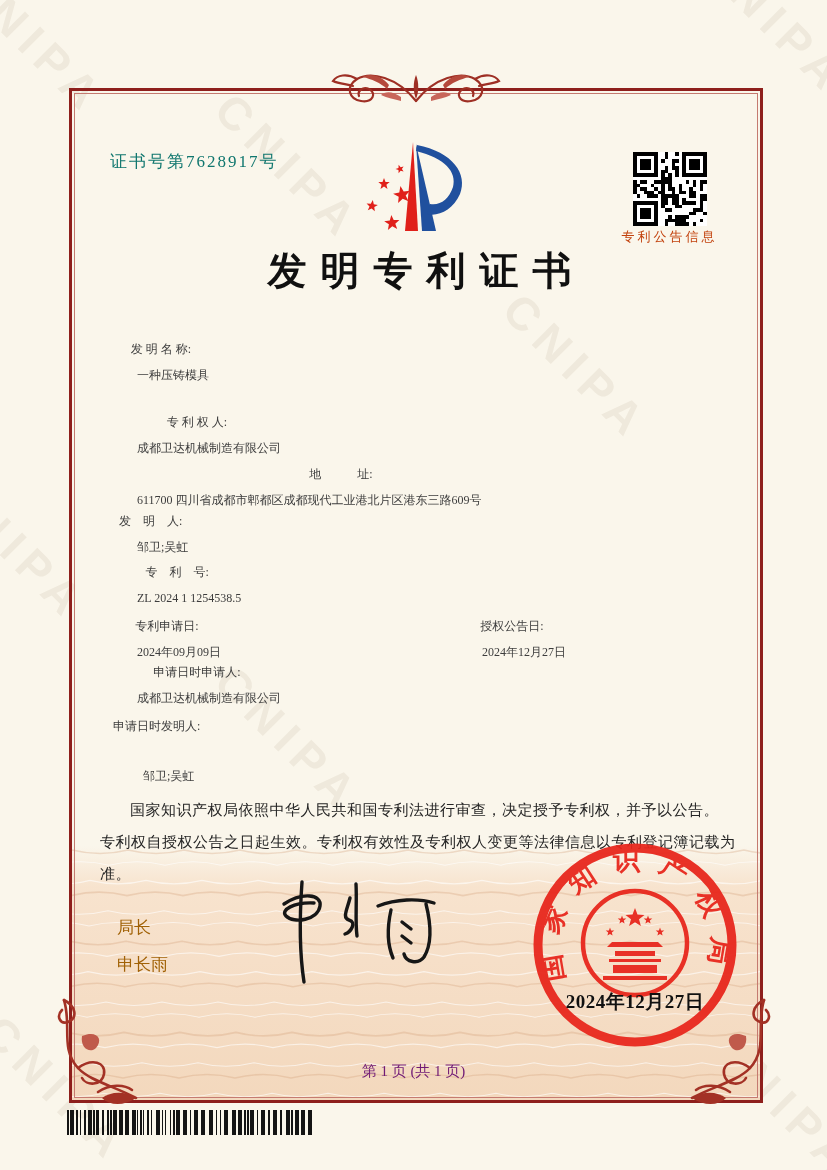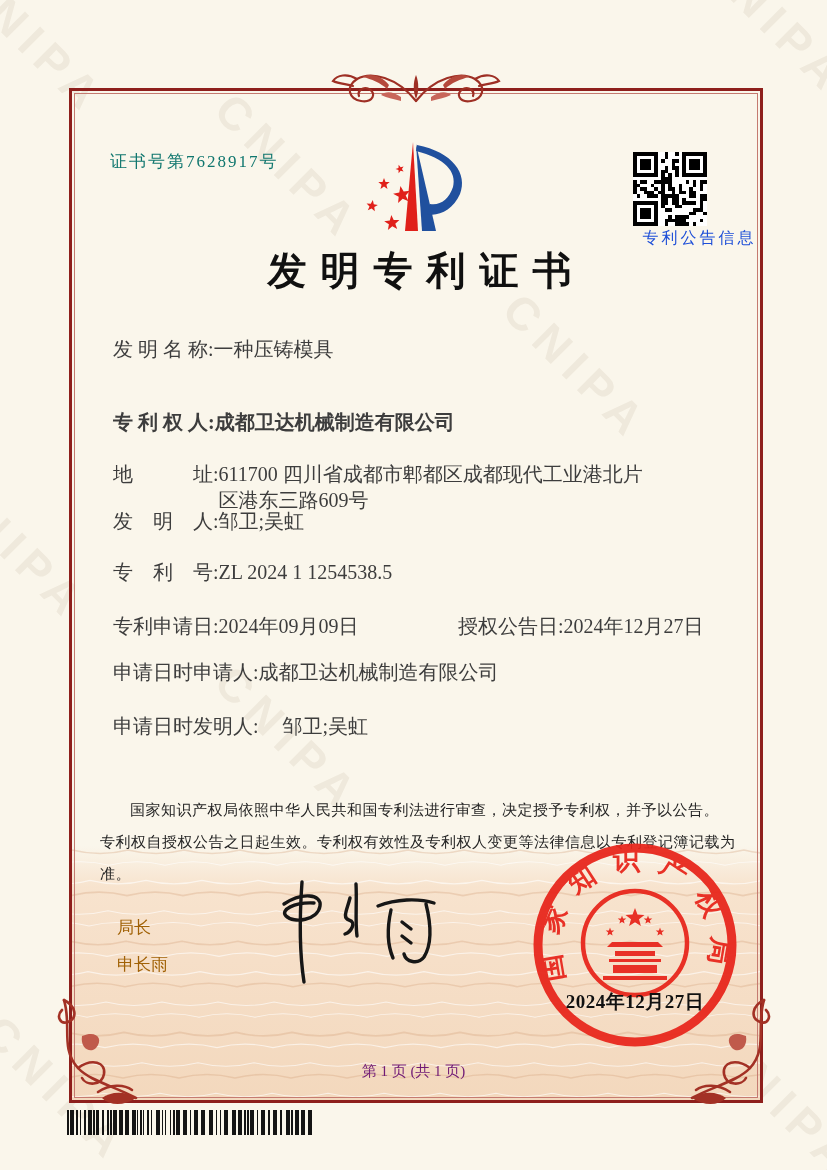--- a/index.html
+++ b/index.html
@@ -29,32 +29,32 @@
     position:absolute; left:72px; top:846px; width:688px; height:254px;
     background:linear-gradient(180deg, rgba(247,227,208,0) 0%, rgba(247,224,201,0.85) 16%, #f6dfc8 45%, #f3d8bd 100%);
     overflow:hidden; z-index:1;
   }
   .band svg{position:absolute;left:0;top:0;}
   
   .certno{position:absolute; left:110px; top:150px; font-size:17px; letter-spacing:2px; color:#0f766e; z-index:3;}
   .logo{position:absolute; left:350px; top:136px; z-index:3;}
   .qr-wrap{position:absolute; left:633px; top:152px; z-index:3;}
   .qr-caption{
-    position:absolute; left:637px; top:228px; width:125px; text-align:center;
-    font-size:16px; letter-spacing:3px; color:#1d4ed8; z-index:3;
+    position:absolute; left:607px; top:228px; width:125px; text-align:center;
+    font-size:13px; letter-spacing:3px; color:#c2410c; z-index:3;
   }
   .title{
     position:absolute; left:0; right:0; top:244px; text-align:center;
     font-size:39px; font-weight:bold; letter-spacing:14px; padding-left:26px;
     color:#101010; z-index:3;
   }
   
-  .row{position:absolute; display:flex; align-items:flex-start; font-size:20px; color:#3d3d3d; z-index:3; line-height:26px;}
+  .row{position:absolute; display:flex; align-items:center; font-size:12px; color:#3d3d3d; z-index:3; line-height:26px;flex-direction:column;}
   .row .lbl{white-space:pre; flex:none;}
-  .row .val{margin-left:0; white-space:pre-wrap;}
+  .row .val{margin-left:24px; white-space:pre-wrap;}
   .addr-val{width:432px;}
   
   .notice{
     position:absolute; left:100px; top:794px; width:650px; z-index:3;
     font-size:15px; line-height:32px; letter-spacing:0.5px; color:#242424;
     text-indent:2em;
   }
   .notice .line2{text-indent:0; display:block;}
   
   .signer-role{position:absolute; left:117px; top:916px; font-size:17px; color:#a16207; z-index:4;
@@ -305,21 +305,21 @@
     </svg>
   <div class="qr-caption">专利公告信息</div>
 
   <div class="title">发明专利证书</div>
 
   <div class="row" style="left:113px;top:336px;">
     <span class="lbl">发 明 名 称:</span>
     <span class="val">一种压铸模具</span>
   </div>
 
-  <div class="row" style="left:113px;top:409px;font-weight:bold;">
+  <div class="row" style="left:113px;top:409px;">
     <span class="lbl">专 利 权 人:</span>
     <span class="val">成都卫达机械制造有限公司</span>
   </div>
 
   <div class="row" style="left:113px;top:461px;">
     <span class="lbl">地　　　址:</span>
     <span class="val addr-val">611700 四川省成都市郫都区成都现代工业港北片区港东三路609号</span>
   </div>
 
   <div class="row" style="left:113px;top:508px;">

